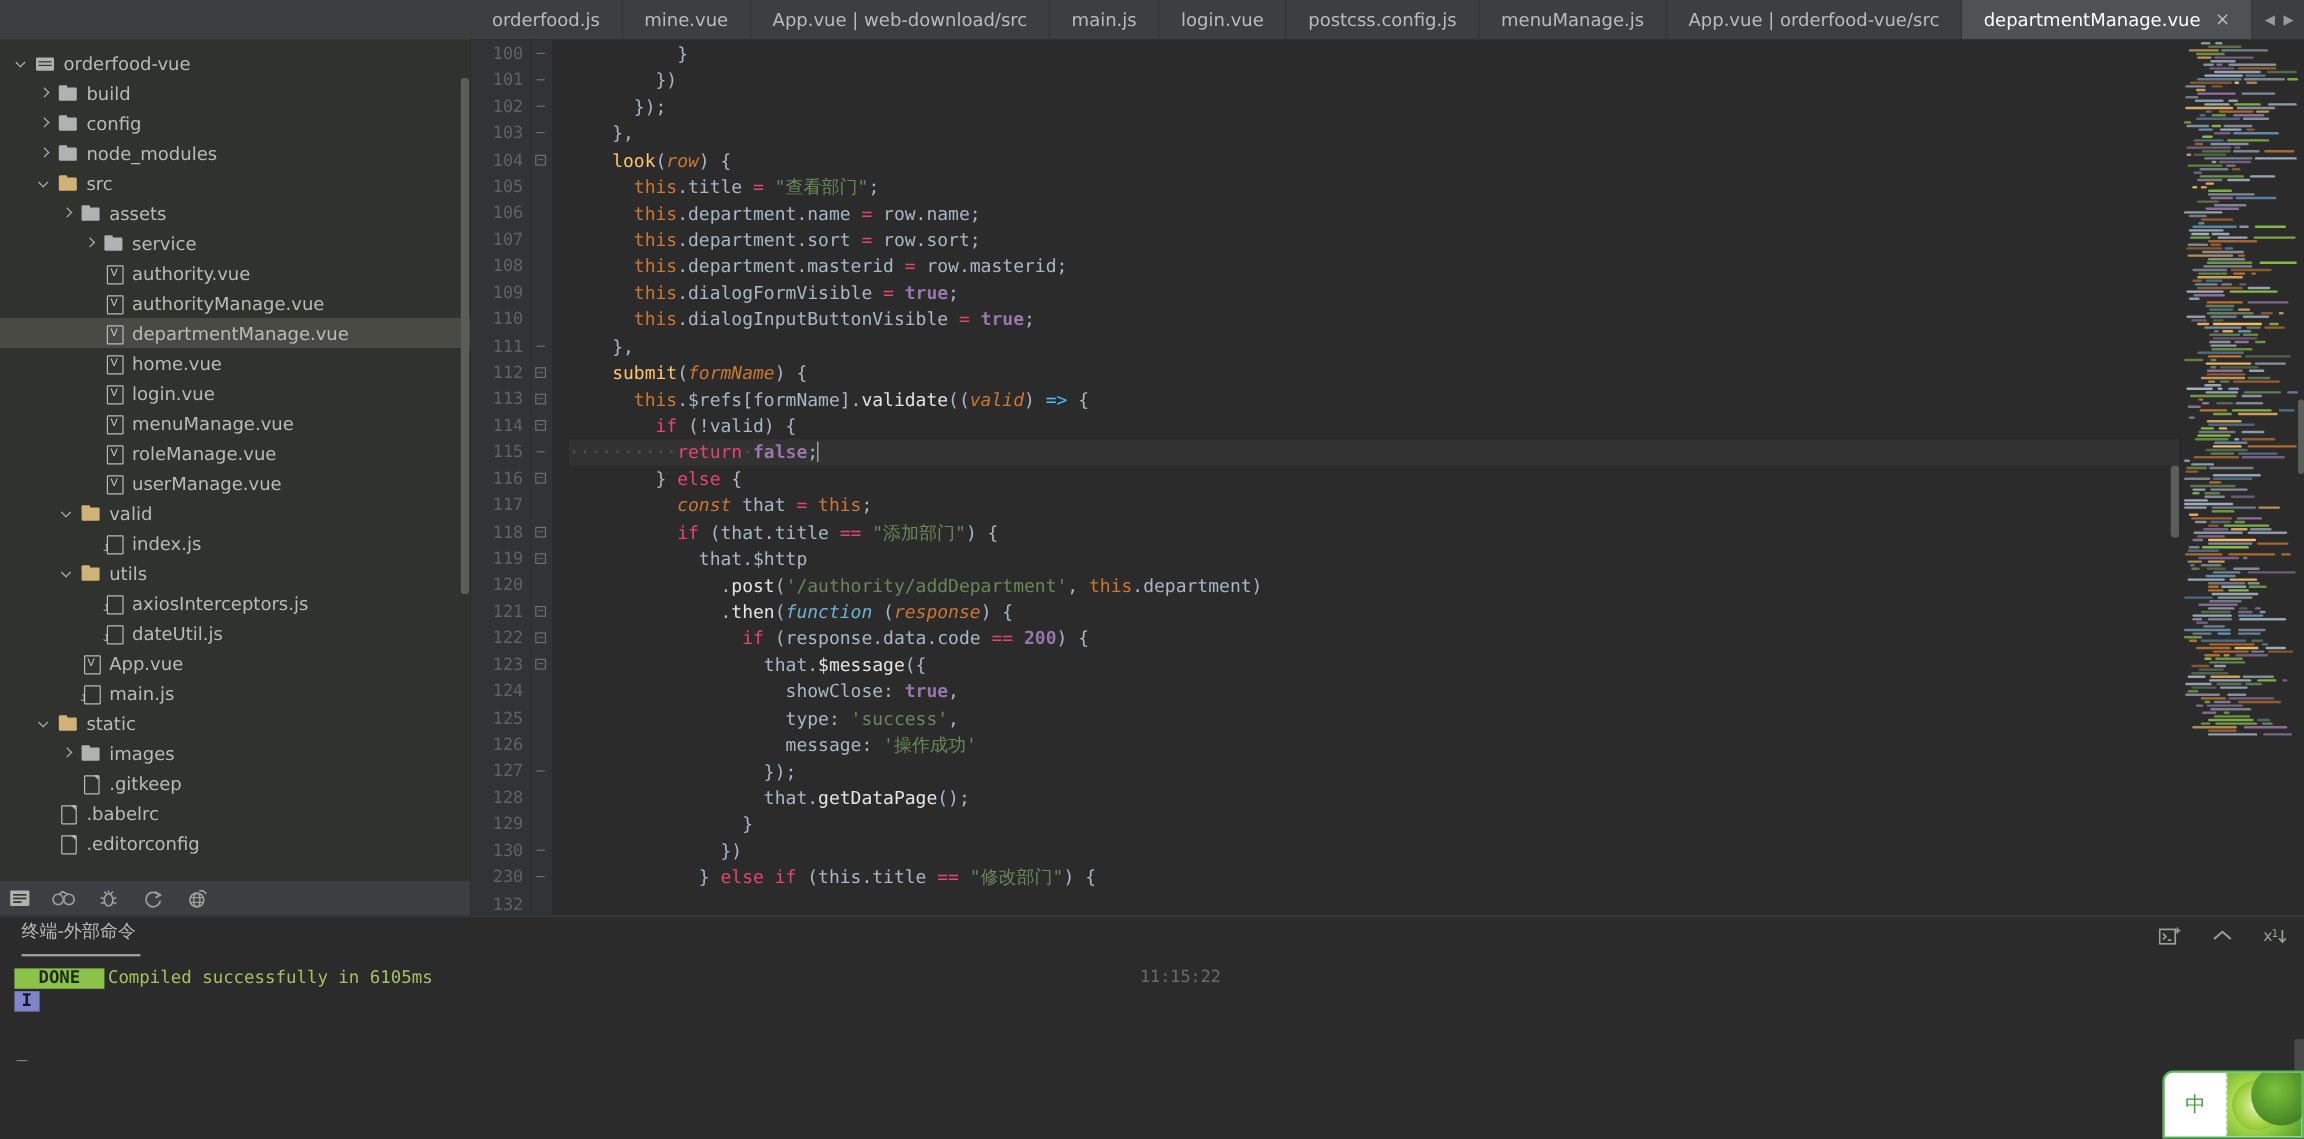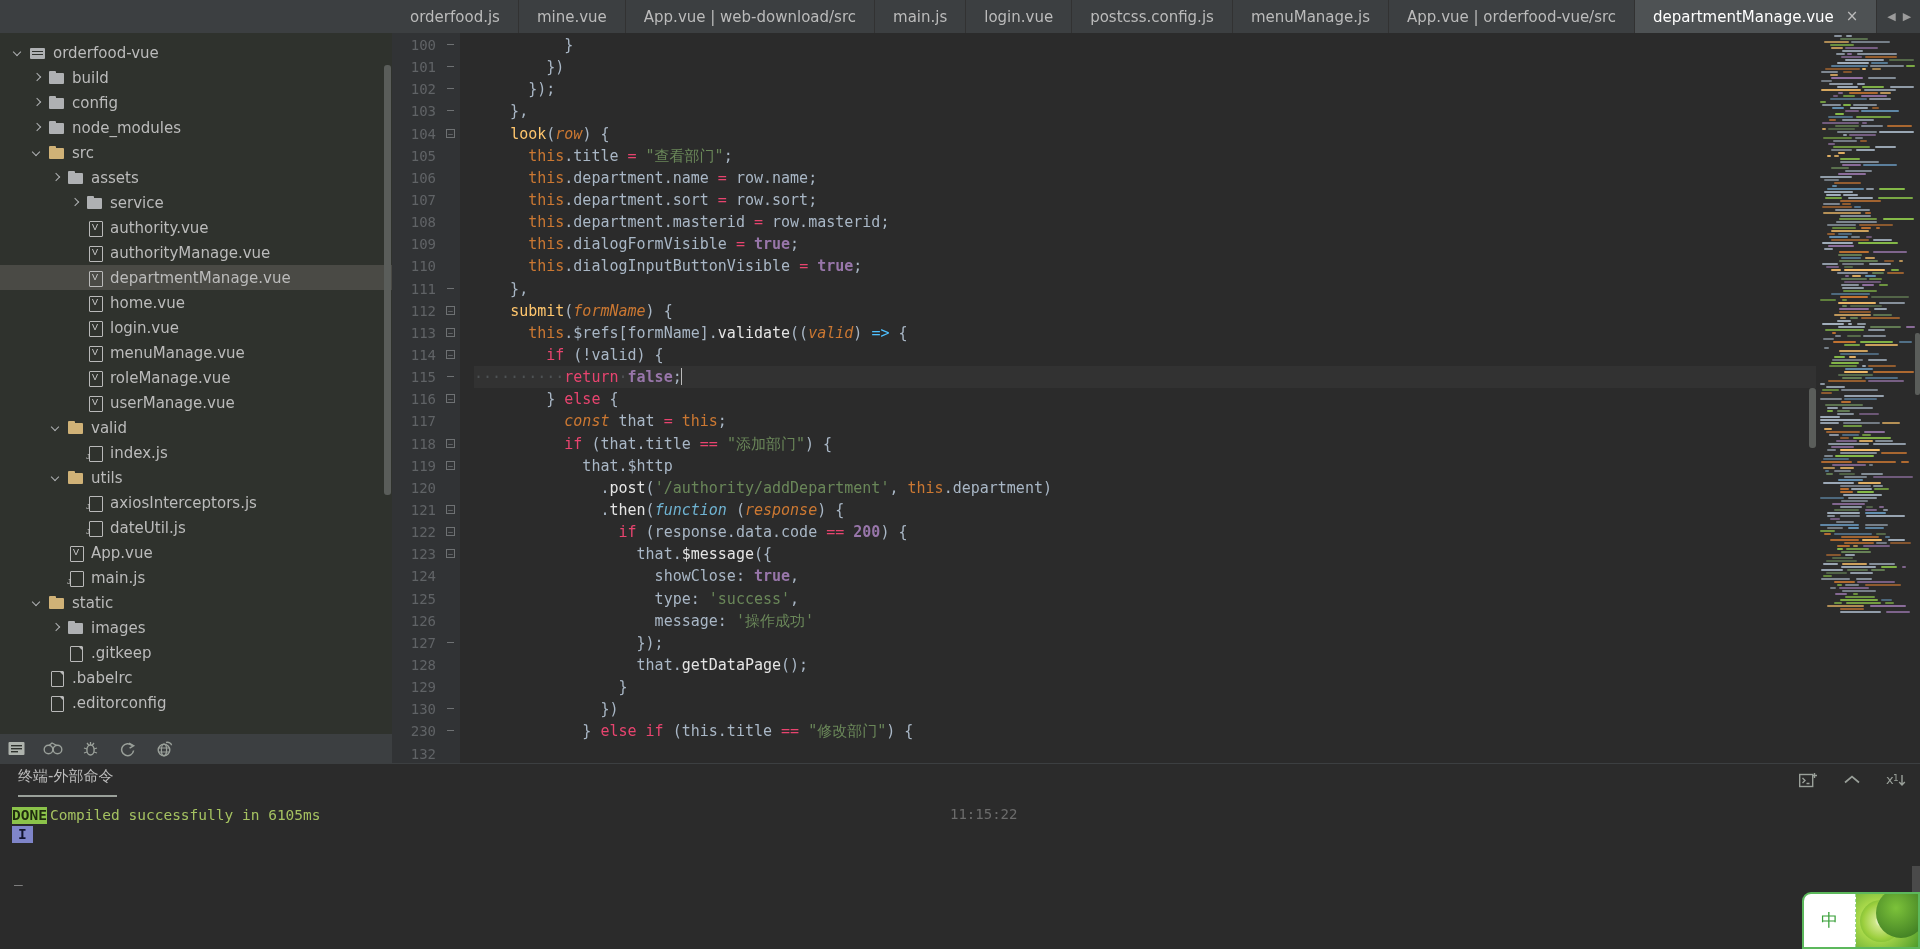--- a/index.html
+++ b/index.html
@@ -270,21 +270,21 @@
   }
   .term-tools .ticon { width:20px; height:20px; display:flex; align-items:center; justify-content:center; }
   .term-body {
     flex:1; padding: 6px 0 0 12px; position:relative;
     font-family: "DejaVu Sans Mono", monospace;
     font-size: 14.5px;
   }
   .term-line { height: 19px; line-height:19px; white-space:pre; display:flex; align-items:center; }
   .badge-done {
     background:#8bc34a; color:#1f2b0f; font-weight:bold;
-    padding:0 0; margin-right:3px; line-height:17px; display:inline-block;
+    padding:0 20px; margin-right:3px; line-height:17px; display:inline-block;
   }
   .badge-i {
     background:#7f85c9; color:#12142e; font-weight:bold;
     padding:0 6px; margin-right:3px; line-height:17px; display:inline-block;
   }
   .term-green { color:#a5c261; }
   .term-white { color:#e6e6e6; font-weight:bold; }
   .term-time { position:absolute; right:auto; left:950px; top:6px; color:#6b6b6b; font-size:14px; }
   .term-cursor { color:#bbbbbb; margin-left:2px; }
 

